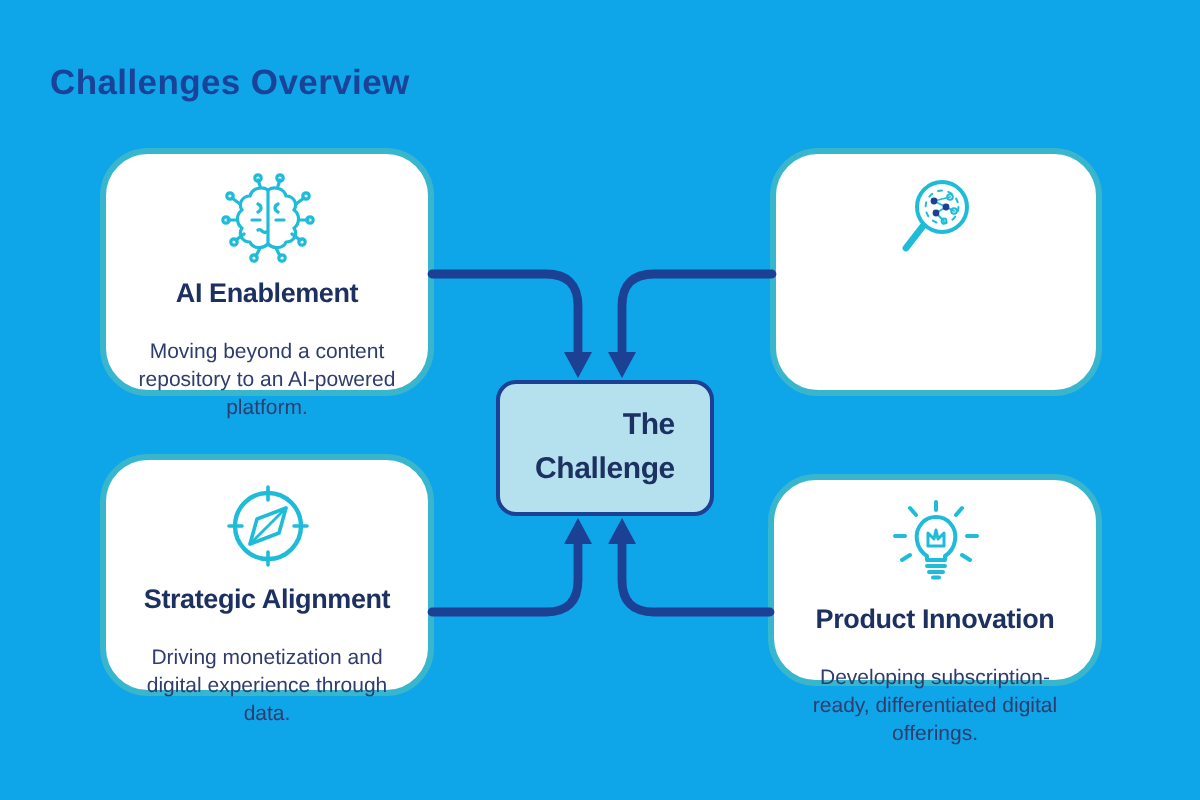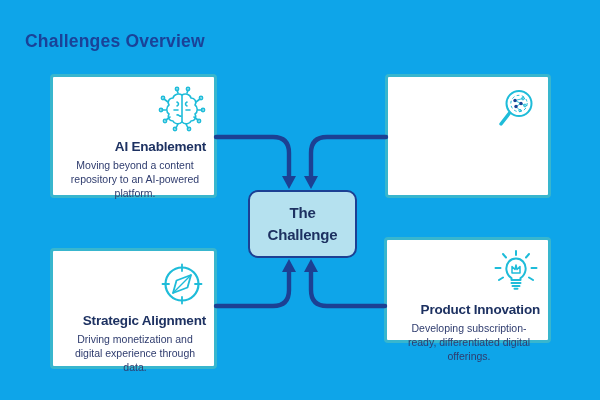--- a/index.html
+++ b/index.html
@@ -5,43 +5,43 @@
   html,body{margin:0;padding:0;background:#ffffff;}
   .stage{
     position:relative;width:600px;height:400px;background:#0ea5e9;overflow:hidden;
     font-family:"Liberation Sans", sans-serif;
   }
   .page-title{
     position:absolute;left:25px;top:31px;
     font-size:17.5px;font-weight:bold;color:#1A4298;letter-spacing:.2px;
   }
   .card{
-    position:absolute;background:#ffffff;border:3px solid #38B6CE;border-radius:4px;
-    box-sizing:border-box;display:flex;flex-direction:column;align-items:flex-end;
+    position:absolute;background:#ffffff;border:3px solid #38B6CE;border-radius:24px;
+    box-sizing:border-box;display:flex;flex-direction:column;align-items:center;
     text-align:center;padding:9px 8px 18px 8px;
   }
   .card-tl{left:50px;top:74px;width:167px;height:124px;}
   .card-tr{left:385px;top:74px;width:166px;height:124px;}
-  .card-bl{left:50px;top:248px;width:167px;height:121px;}
+  .card-bl{left:50px;top:227px;width:167px;height:121px;}
   .card-br{left:384px;top:237px;width:167px;height:106px;}
   .card .icon{width:48px;height:48px;flex:0 0 auto;}
   .card-title{
     font-size:13.5px;font-weight:bold;color:#1D3161;margin-top:5px;letter-spacing:-.2px;
     white-space:nowrap;
   }
   .card-desc{
-    font-size:10.5px;color:#2F3C6E;line-height:1.32;margin-top:5px;max-width:142px;
+    font-size:10.5px;color:#2F3C6E;line-height:1.32;margin-top:16px;max-width:142px;
   }
   .center-box{
     position:absolute;left:248px;top:190px;width:109px;height:68px;box-sizing:border-box;
     background:#B5E1EF;border:2.5px solid #1C4093;border-radius:10px;
     display:flex;align-items:center;justify-content:center;
   }
   .center-label{
-    font-size:15px;font-weight:bold;color:#1D3161;text-align:center;
+    font-size:15px;font-weight:bold;color:#1D3161;text-align:right;
     line-height:1.45;white-space:pre-line;letter-spacing:-.2px;
   }
   .connectors{position:absolute;left:0;top:0;pointer-events:none;}
 </style>
 </head>
 <body>
 
 <div class="stage">
 
   <div class="page-title">Challenges Overview</div>

